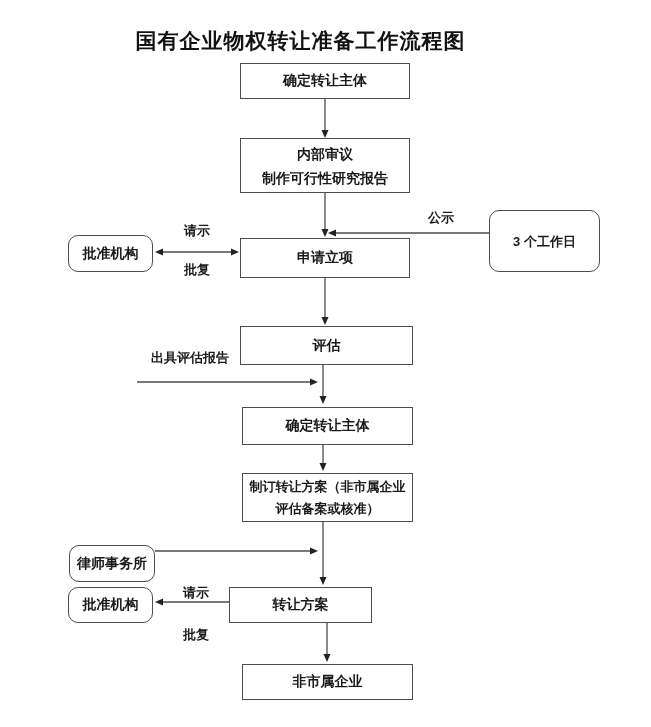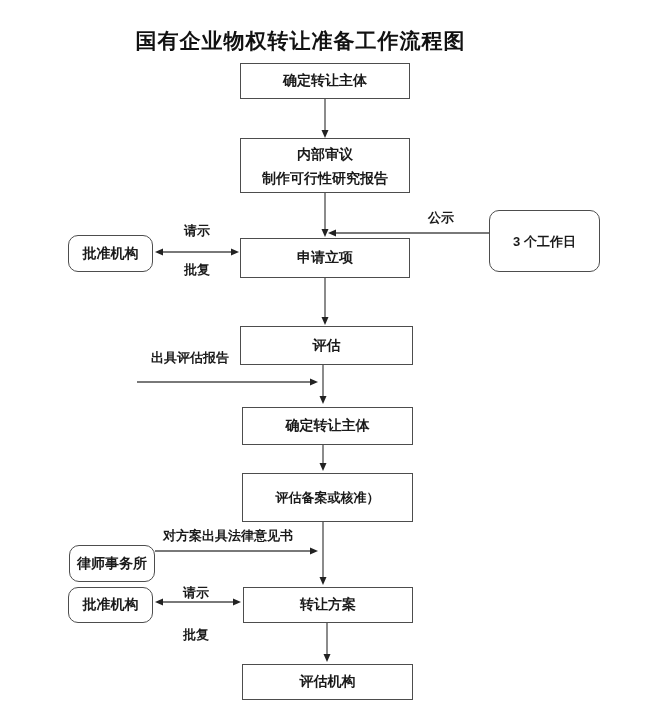--- a/index.html
+++ b/index.html
@@ -54,21 +54,21 @@
     white-space: nowrap;
     font-family: Liberation Serif, serif;
   }
   
   .step1 { left: 240px; top: 63px;  width: 170px; height: 36px; }
   .step2 { left: 240px; top: 138px; width: 170px; height: 55px; line-height: 24px; }
   .step3 { left: 240px; top: 238px; width: 170px; height: 40px; }
   .step4 { left: 240px; top: 326px; width: 173px; height: 39px; }
   .step5 { left: 242px; top: 407px; width: 171px; height: 38px; }
   .step6 { left: 242px; top: 473px; width: 171px; height: 49px; line-height: 22px; font-size: 13px; }
-  .step7 { left: 243px; top: 587px; width: 170px; height: 36px; }
+  .step7 { left: 229px; top: 587px; width: 143px; height: 36px; }
   .step8 { left: 242px; top: 664px; width: 171px; height: 36px; }
   
   .sideA { left: 68px;  top: 235px; width: 85px;  height: 37px; }
   .sideB { left: 489px; top: 210px; width: 111px; height: 62px; line-height: 25px; font-size: 13px; }
   .sideC { left: 49px;  top: 364px; width: 88px;  height: 36px; }
   .sideD { left: 69px;  top: 545px; width: 86px;  height: 37px; }
   .sideE { left: 68px;  top: 587px; width: 85px;  height: 36px; }
   
   .lbl-request-top  { left: 184px; top: 222px; }
   .lbl-reply-top    { left: 184px; top: 261px; }
@@ -165,29 +165,30 @@
 
   <div class="box step4">
     <span class="ln">评估</span>
   </div>
 
   <div class="box step5">
     <span class="ln">确定转让主体</span>
   </div>
 
   <div class="box step6">
+    <span class="ln">制订转让方案（非市属企业</span>
     <span class="ln">评估备案或核准）</span>
   </div>
 
   <div class="box step7">
     <span class="ln">转让方案</span>
   </div>
 
   <div class="box step8">
-    <span class="ln">评估机构</span>
+    <span class="ln">非市属企业</span>
   </div>
 
   <div class="box rounded sideA">
     <span class="ln">批准机构</span>
   </div>
 
   <div class="box rounded sideB">
     <span class="ln">3 个工作日</span>
   </div>
 
@@ -197,17 +198,16 @@
   </div>
 
   <div class="box rounded sideE">
     <span class="ln">批准机构</span>
   </div>
 
   <div class="elabel lbl-request-top">请示</div>
   <div class="elabel lbl-reply-top">批复</div>
   <div class="elabel lbl-public">公示</div>
   <div class="elabel lbl-evalreport">出具评估报告</div>
-  <div class="elabel lbl-legal">对方案出具法律意见书</div>
   <div class="elabel lbl-request-bot">请示</div>
   <div class="elabel lbl-reply-bot">批复</div>
 
 </div>
 
 </body></html>

